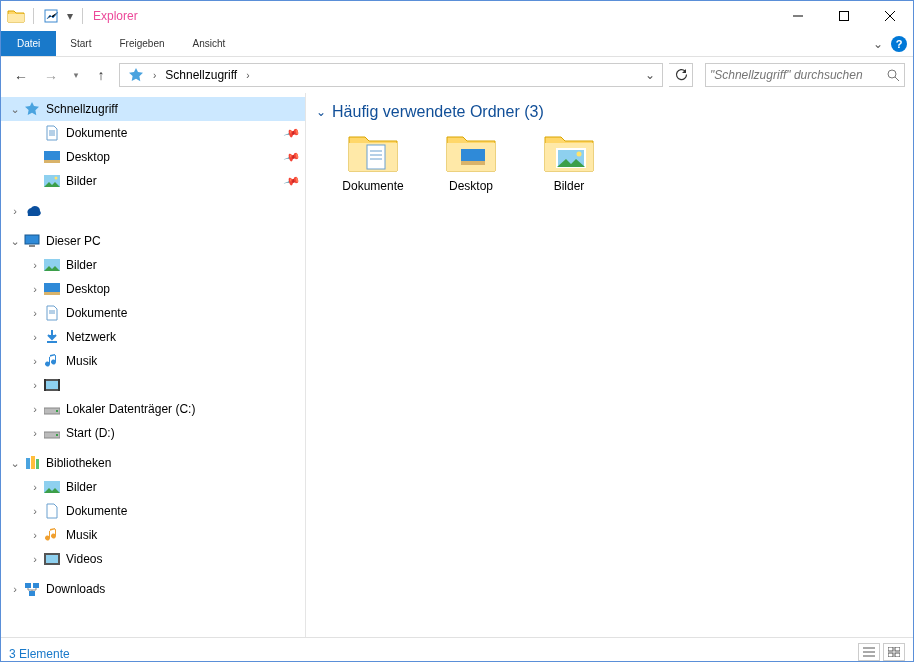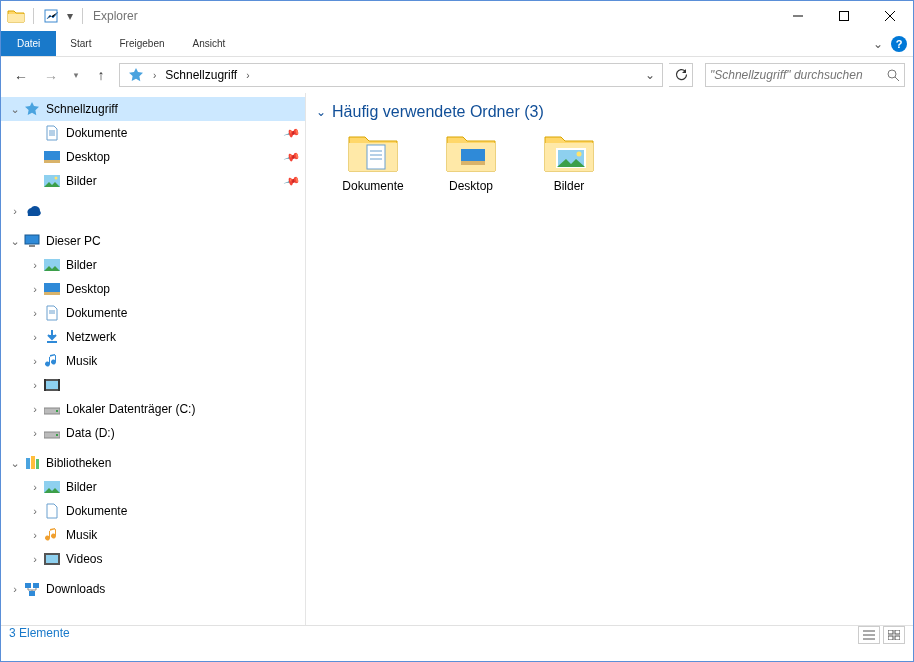--- a/index.html
+++ b/index.html
@@ -4,21 +4,21 @@
 <style>
   * { box-sizing: border-box; margin: 0; padding: 0; font-family: 'Segoe UI', Tahoma, sans-serif; font-size: 12px; }
   html, body { width: 914px; height: 662px; overflow: hidden; background: #fff; }
   .window { width: 914px; height: 662px; border: 1px solid #5a8fd8; display: flex; flex-direction: column; background: #fff; }
 
   
   .titlebar { height: 30px; display: flex; align-items: center; background: #fff; }
   .titlebar .qat { display: flex; align-items: center; padding-left: 4px; gap: 2px; }
   .titlebar .qat .iconbtn { width: 22px; height: 22px; display: flex; align-items: center; justify-content: center; }
   .titlebar .sep { width: 1px; height: 16px; background: #ccc; margin: 0 4px; }
-  .titlebar .title { margin-left: 6px; font-size: 12px; color: #737373; }
+  .titlebar .title { margin-left: 6px; font-size: 12px; color: #ec4899; }
   .titlebar .spacer { flex: 1; }
   .winbtn { width: 46px; height: 30px; display: flex; align-items: center; justify-content: center; }
 
   
   .ribbon { height: 26px; display: flex; align-items: stretch; border-bottom: 1px solid #e1e1e1; background: #fff; position: relative; }
   .ribbon .tab { padding: 0 14px; display: flex; align-items: center; font-size: 10px; color: #333; cursor: default; }
   .ribbon .tab.file { background: #1979ca; color: #fff; padding: 0 16px; }
   .ribbon .rightarea { position: absolute; right: 6px; top: 0; height: 100%; display: flex; align-items: center; gap: 8px; }
   .chevron { color: #5a5a5a; }
   .helpcircle { width: 16px; height: 16px; border-radius: 50%; background: #0078d7; color: #fff; display: flex; align-items: center; justify-content: center; font-size: 11px; font-weight: bold; }
@@ -55,21 +55,21 @@
   .treesection { margin-bottom: 6px; }
 
   
   .grouphdr { display: flex; align-items: center; gap: 6px; color: #114f98; padding: 6px 0 10px 0; }
   .grouphdr .glabel { font-size: 16px; }
   .folders { display: flex; gap: 24px; padding-left: 20px; }
   .folderitem { width: 74px; display: flex; flex-direction: column; align-items: center; gap: 4px; }
   .folderitem .fname { font-size: 12px; text-align: center; }
 
   
-  .status { height: 36px; border-top: 1px solid #e1e1e1; display: flex; align-items: flex-start; padding: 0 8px; color: #1979ca; font-size: 12px; }
+  .status { height: 24px; border-top: 1px solid #e1e1e1; display: flex; align-items: flex-end; padding: 0 8px; color: #1979ca; font-size: 12px; }
   .status .sspacer { flex: 1; }
   .status .viewbtns { display: flex; gap: 3px; }
   .viewbtn { width: 22px; height: 18px; border: 1px solid #ccc; display: flex; align-items: center; justify-content: center; font-size: 11px; color: #555; }
 
   
   svg { display: block; }
 </style>
 </head>
 <body>
 
@@ -314,21 +314,21 @@
             <span class="tlabel">Lokaler Datenträger (C:)</span>
           </div>
         <div class="treeitem depth1">
             <span class="expander">›</span>
             <span class="ticon">
               <svg width="16" height="12" viewBox="0 0 16 12">
                 <rect y="5" width="16" height="6" fill="#bbb" stroke="#888"></rect>
                 <rect x="12" y="7" width="2" height="2" fill="#3c9f4a"></rect>
               </svg>
             </span>
-            <span class="tlabel">Data (D:)</span>
+            <span class="tlabel">Start (D:)</span>
           </div>
       </div>
 
       <div class="treesection">
         <div class="treeitem depth0">
           <span class="expander">⌄</span>
           <span class="ticon">
               <svg width="16" height="16" viewBox="0 0 16 16">
                 <rect x="2" y="3" width="4" height="11" fill="#4aa3df"></rect>
                 <rect x="7" y="1" width="4" height="13" fill="#ffbe3c"></rect>

